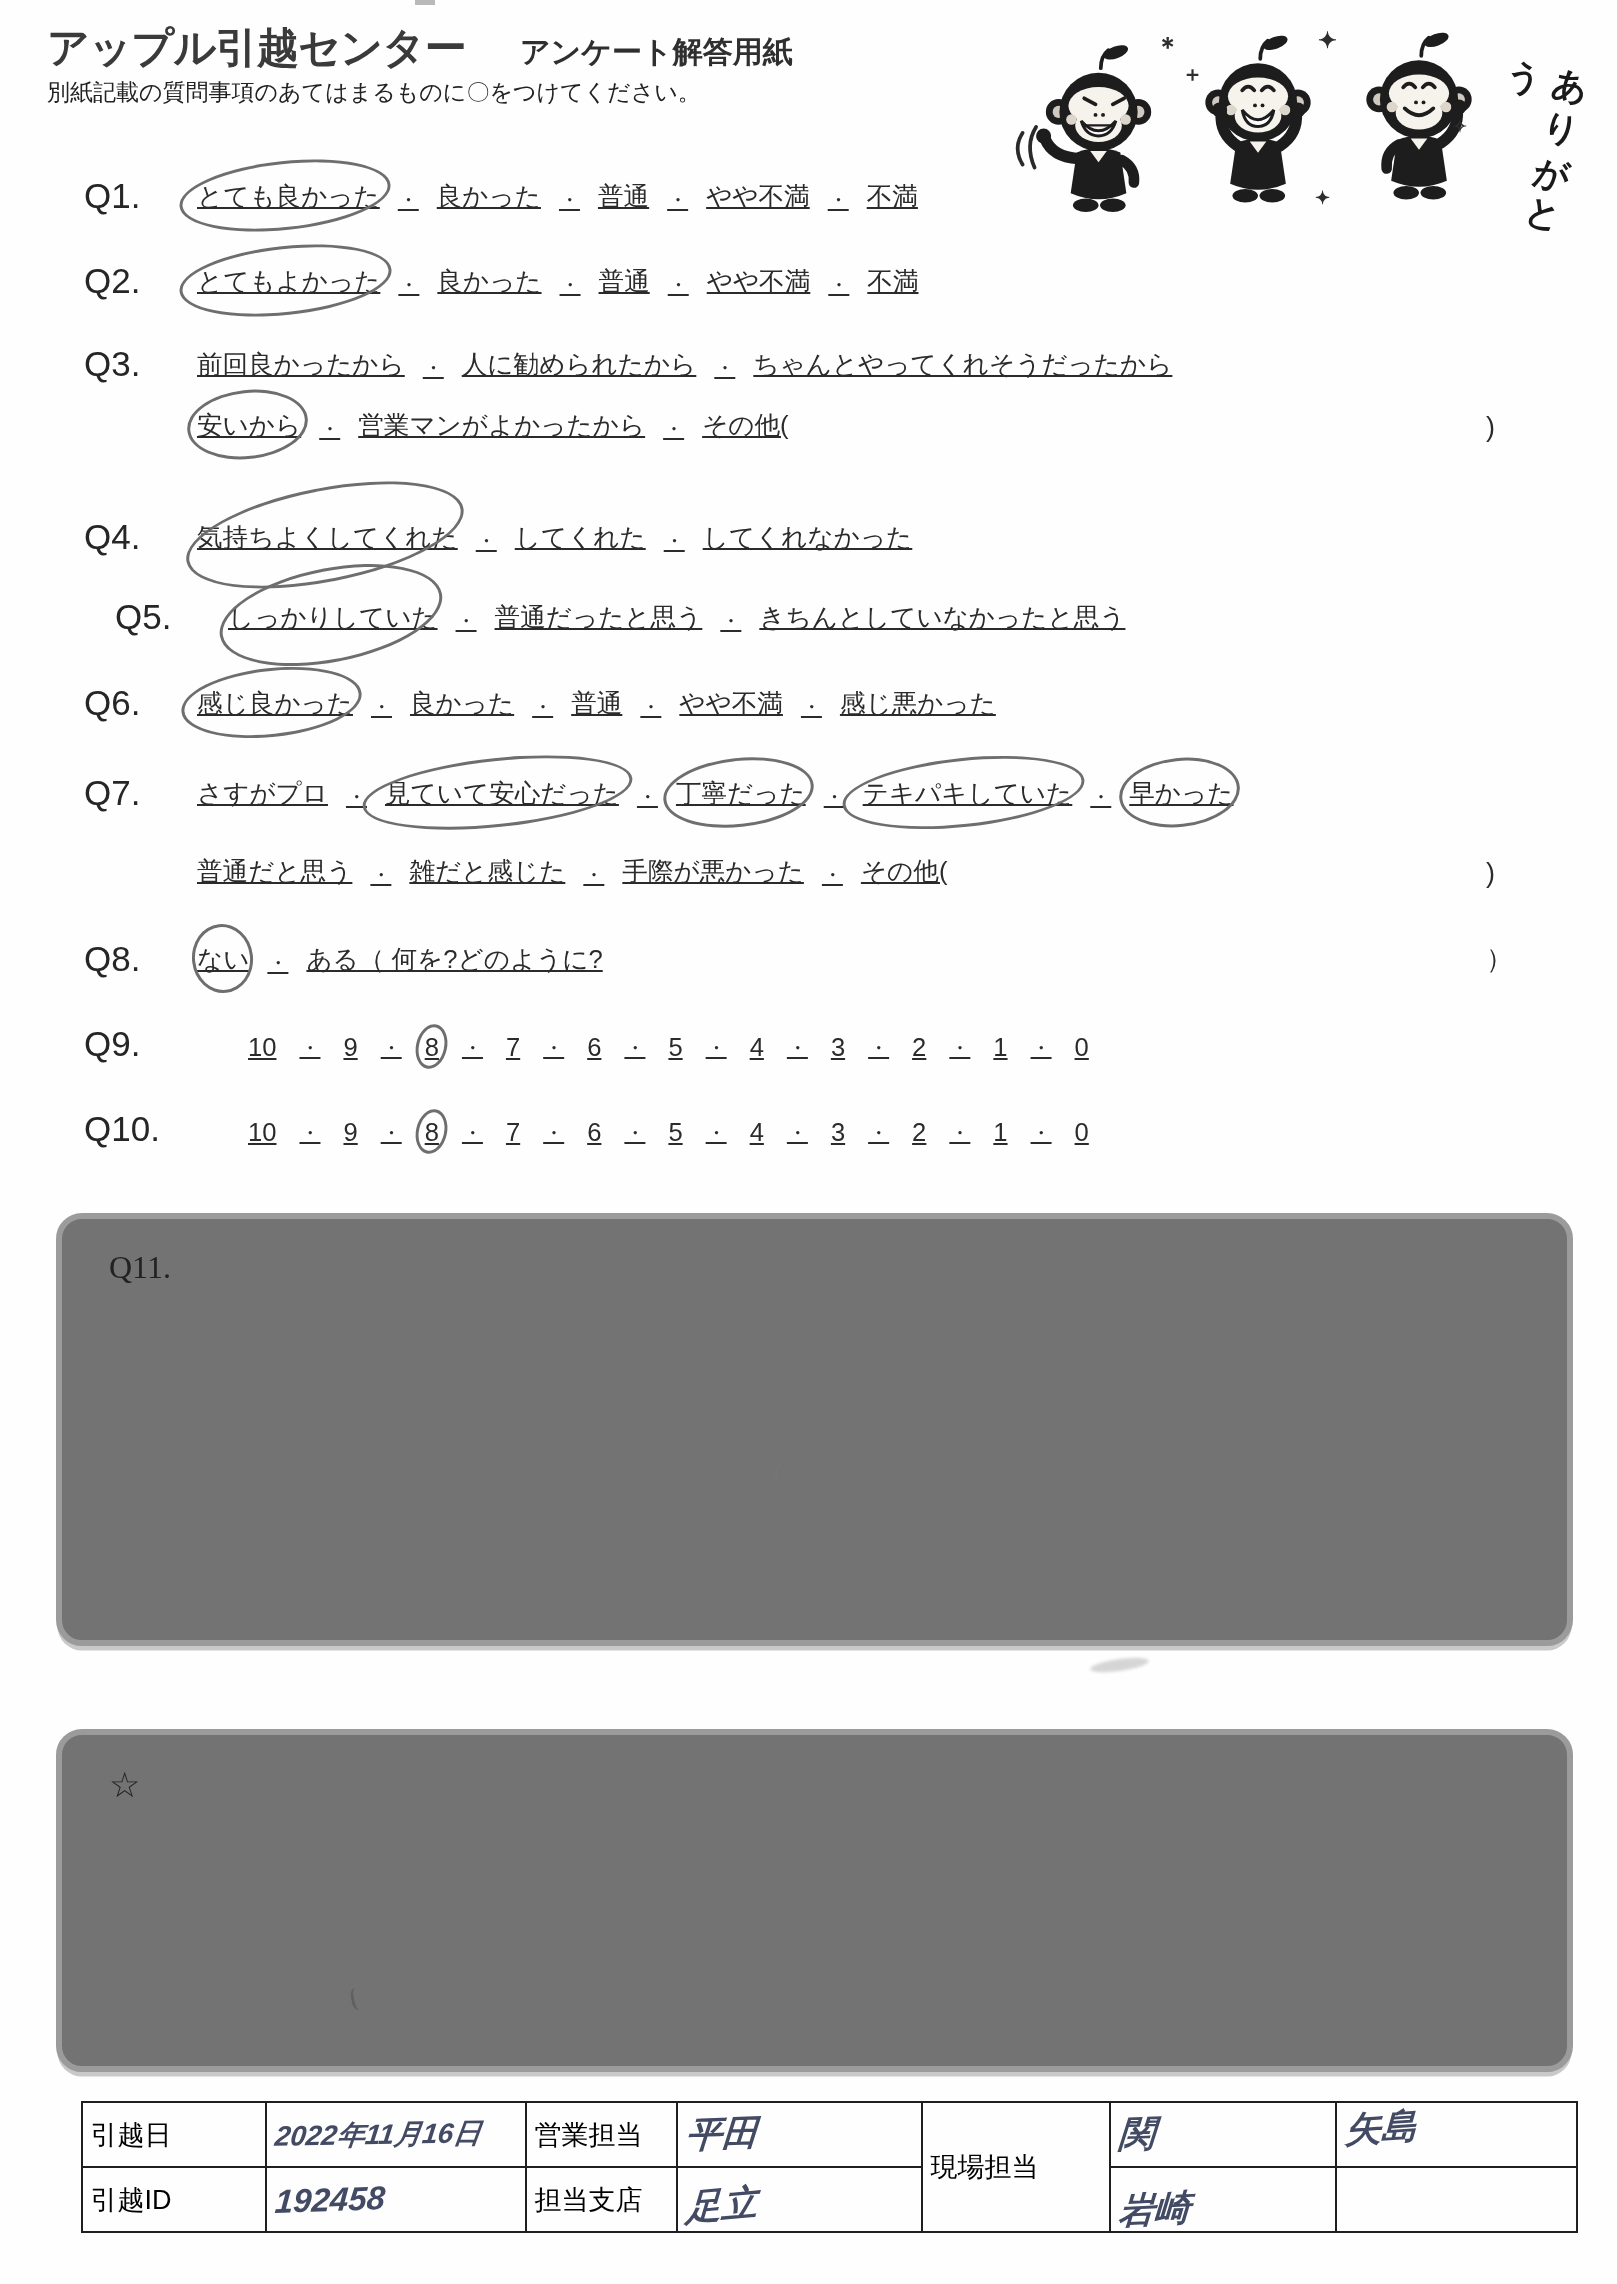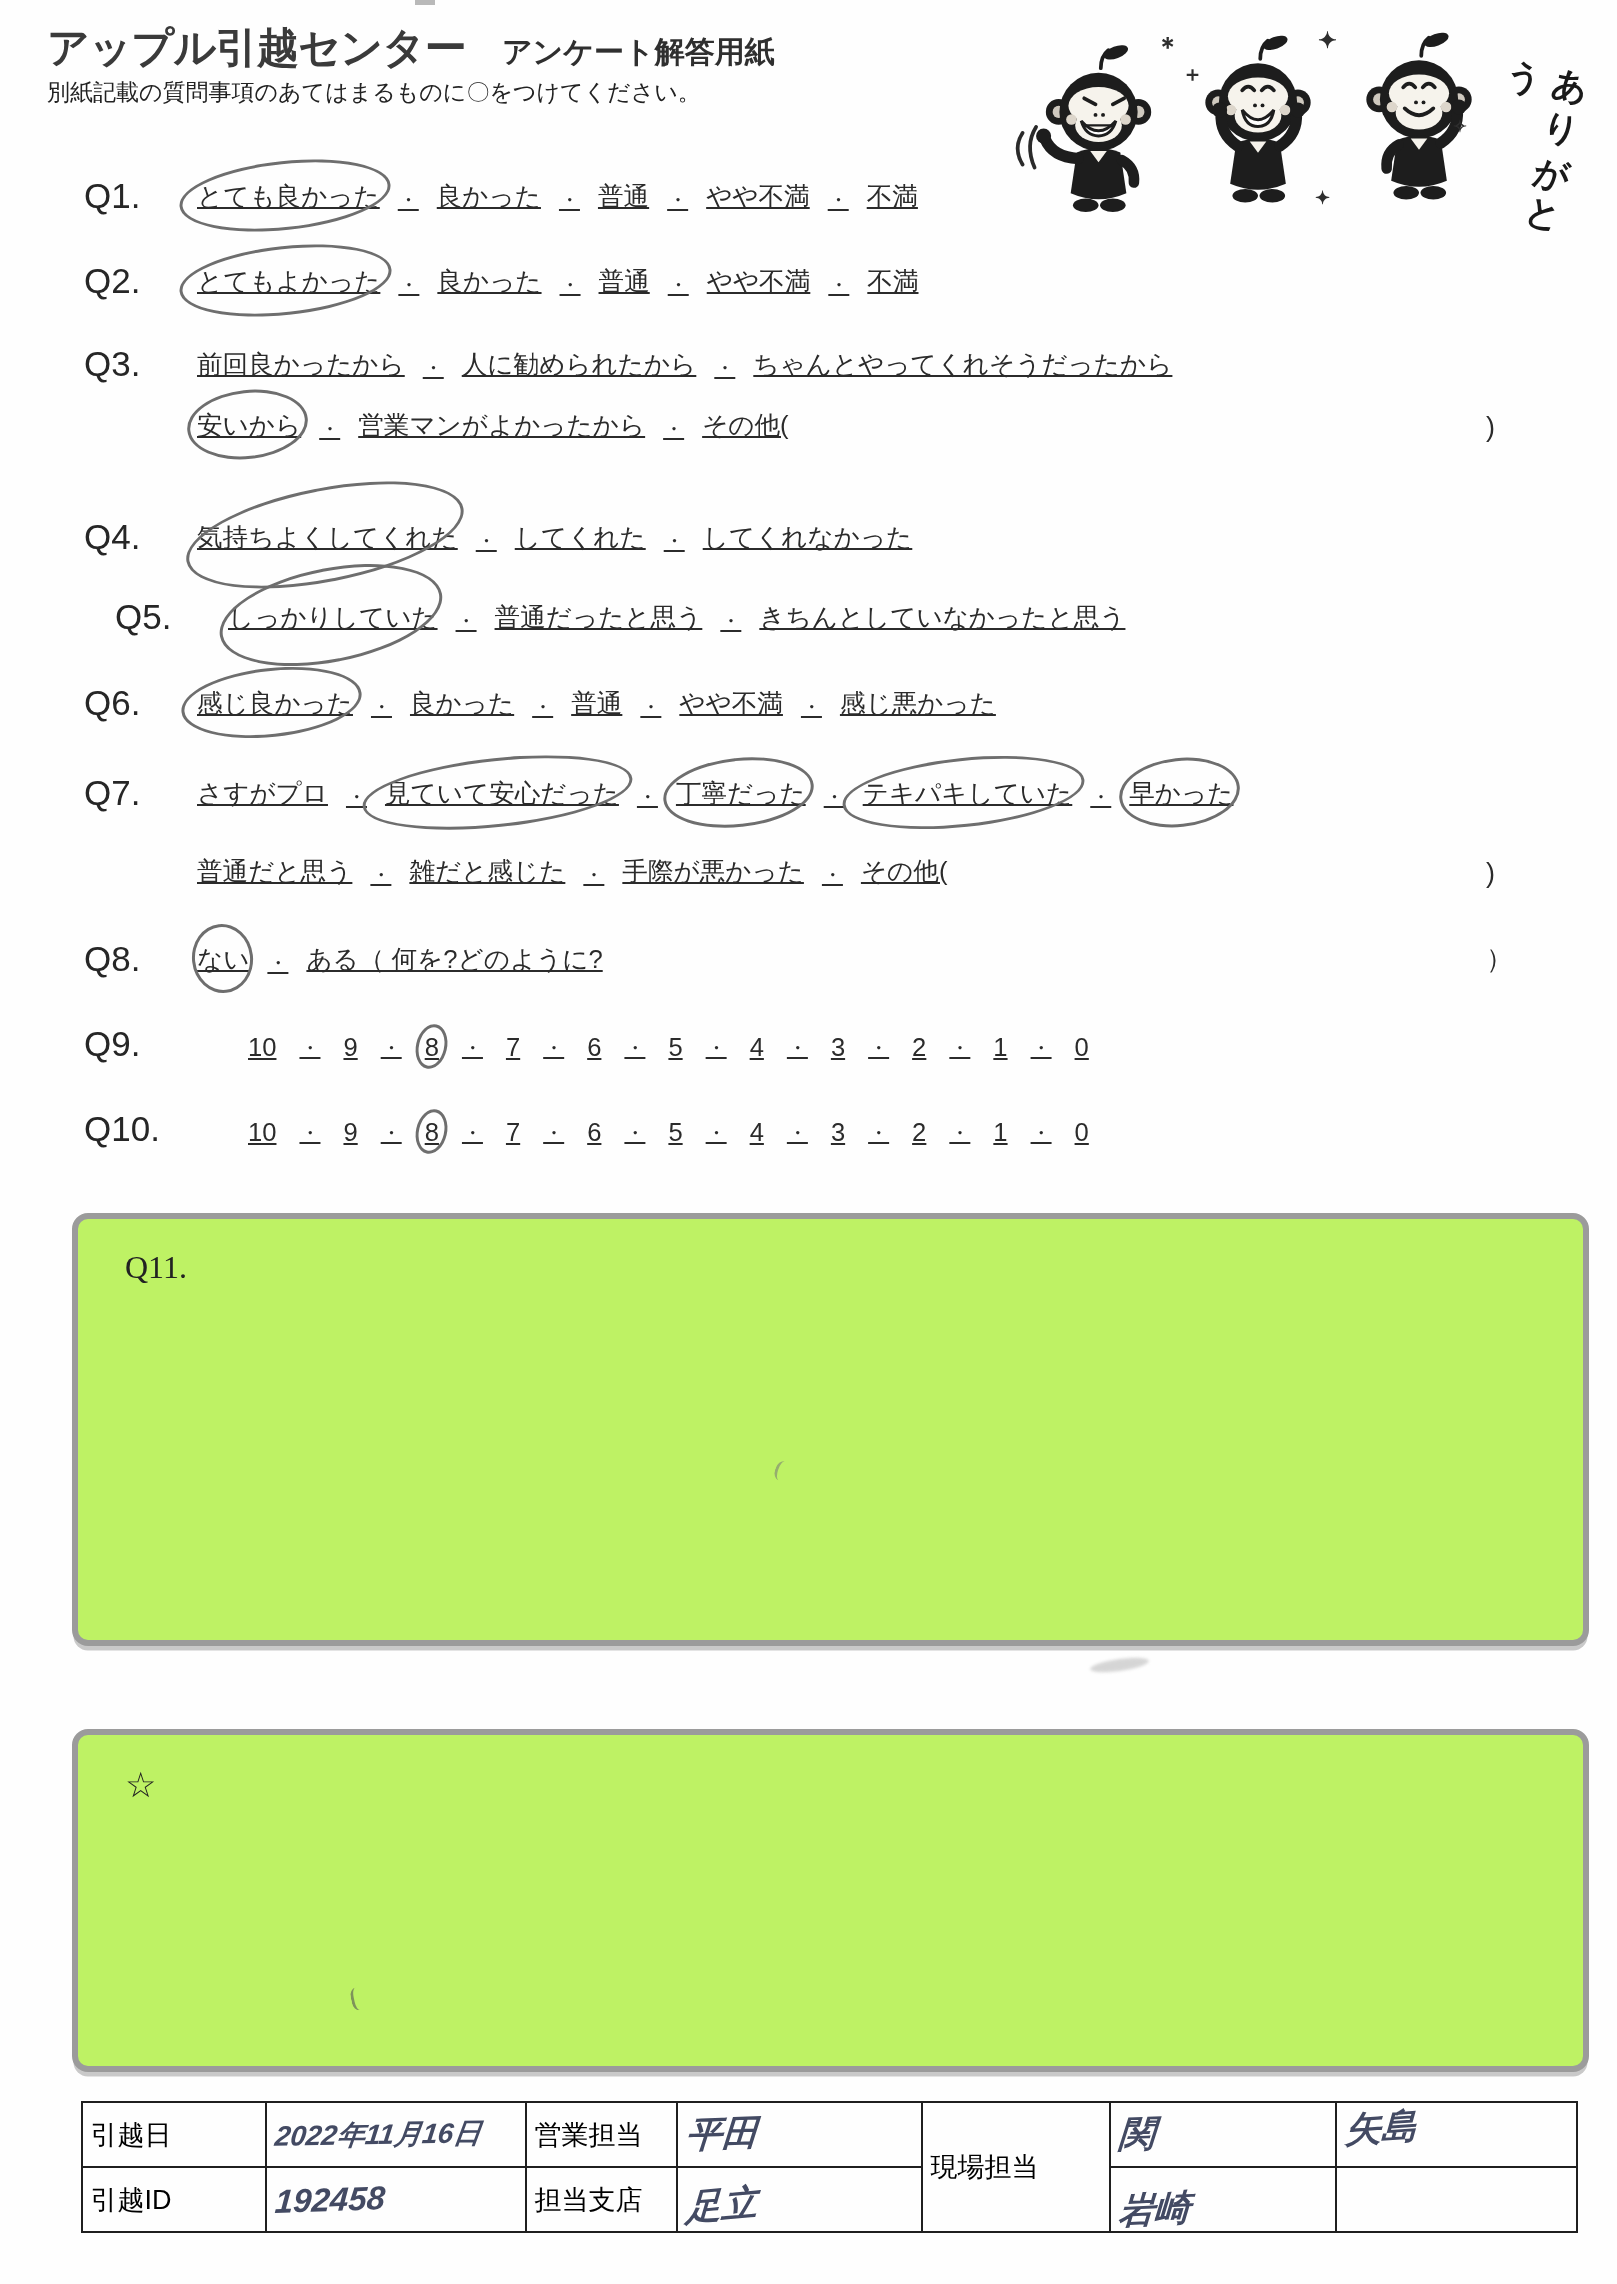--- a/index.html
+++ b/index.html
@@ -1,20 +1,20 @@
 <!DOCTYPE html>
 <html style="font-size:12px"><head>
 <meta charset="utf-8">
 <style>
   html,body{margin:0;padding:0;background:#e8e8e8;}
   .page{position:relative;width:1617px;height:2284px;background:#fefefe;overflow:hidden;
         font-family:"Liberation Sans",sans-serif;color:#2b2b2b;}
 
   
-  .header{position:absolute;left:47px;top:19.6px;display:flex;align-items:flex-end;gap:12px;white-space:nowrap;}
+  .header{position:absolute;left:47px;top:19.6px;display:flex;align-items:flex-end;gap:30px;white-space:nowrap;}
   .title{font-size:42px;font-weight:700;letter-spacing:-0.8px;color:#3a3a3a;}
   .subtitle{font-size:30px;font-weight:700;color:#2f2f2f;padding-bottom:3px;margin-left:24px;}
   .instruction{position:absolute;left:47px;top:77px;font-size:23px;color:#222;}
   .edge-mark{position:absolute;left:415px;top:0;width:19.6px;height:4.5px;background:#b9b9b9;}
 
   
   .q-label{position:absolute;left:84px;height:36px;display:flex;align-items:center;
            font-size:35px;color:#262626;}
   .row{position:absolute;left:197px;height:36px;width:1370px;display:flex;align-items:flex-end;
        font-size:25.6px;white-space:nowrap;text-decoration:underline;}
@@ -30,22 +30,22 @@
   .circled.big::after{left:-5%;right:-3%;top:-92%;bottom:-78%;transform:rotate(-11deg);border-width:3px;}
   .scale .circled::after{left:-62%;right:-58%;top:-30%;bottom:-26%;transform:rotate(13deg);}
 
   .q1-l1,.ql-q1{top:178px;}   .q2-l1{top:263px;}
   .q3-l1{top:346px;}          .q3-l2{top:407px;}
   .q4-l1{top:519px;}          .q5-l1{top:599px;margin-left:31px;}
   .q6-l1{top:685px;}          .q7-l1{top:775px;}  .q7-l2{top:829px;margin-top:24px;}
   .q8-l1{top:941px;}         .q9-l1{top:1026px;}  .q10-l1{top:1111px;}
 
   
-  .bigbox{position:absolute;left:56px;width:1505px;border:6.8px solid #9b9b9b;border-radius:16px;
-          background:#bef264;box-shadow:0 6px 0 -1.5px #c9c9c9;margin-left:16px;}
+  .bigbox{position:absolute;left:56px;width:1505px;border:6.8px solid #9b9b9b;border-radius:26px;
+          background:#737373;box-shadow:0 6px 0 -1.5px #c9c9c9;}
   .box-q11{top:1213px;height:421px;}
   .box-star{top:1729px;height:331px;}
   .box-label{position:absolute;left:47px;top:30px;font-family:"Liberation Serif",serif;font-size:32px;color:#222;}
   .star-label{font-size:35px;font-family:"Liberation Sans",sans-serif;}
 
   
   .smudge1{position:absolute;left:775px;top:1461px;width:10.5px;height:19.6px;border-left:3px solid #777;
            border-radius:50%;opacity:.55;transform:rotate(18deg);}
   .smudge2{position:absolute;left:1090px;top:1659px;width:59px;height:12px;background:#9a9a9a;
            border-radius:50%;opacity:.4;transform:rotate(-8deg);filter:blur(1.5px);}

